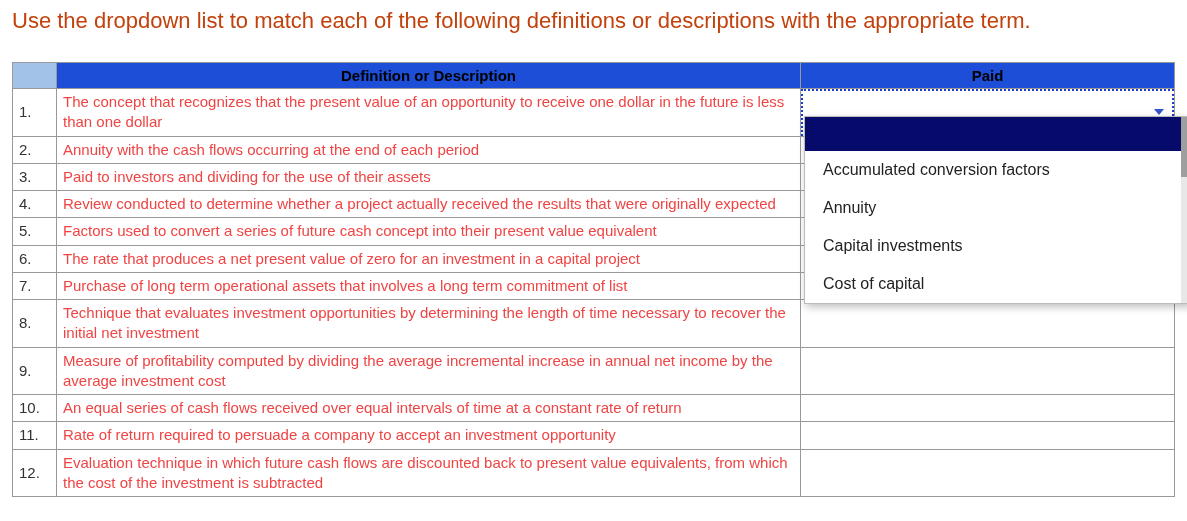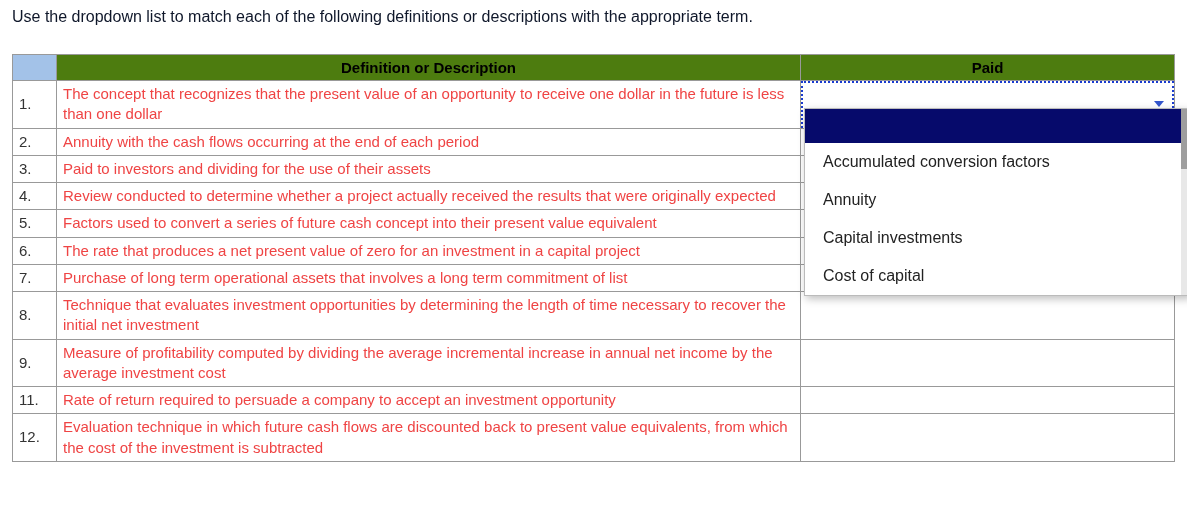--- a/index.html
+++ b/index.html
@@ -5,36 +5,36 @@
     * { box-sizing: border-box; margin: 0; padding: 0; }
     body {
       font-family: Arial, Helvetica, sans-serif;
       font-size: 15px;
       color: #222;
       background: #fff;
       padding: 8px 12px;
       width: 1187px;
     }
     .instruction {
-      font-size: 16px;
-      color: #0f172a;
+      font-size: 22px;
+      color: #c2410c;
       margin-bottom: 28px;
       font-weight: 400;
     }
     .table-wrap { position: relative; }
     table {
       border-collapse: collapse;
       width: 100%;
       table-layout: fixed;
     }
     col.num-col { width: 44px; }
     col.def-col { width: 744px; }
     col.term-col { width: auto; }
     th {
-      background: #4d7c0f;
+      background: #1d4ed8;
       border: 1px solid #999;
       padding: 4px 6px;
       font-weight: bold;
       font-size: 15px;
       text-align: center;
       color: #000;
     }
     th.num-head { background: #a3c2e8; }
     td {
       border: 1px solid #999;
@@ -160,20 +160,25 @@
         <td class="term"></td>
       </tr>
       <tr>
         <td class="num">8.</td>
         <td class="def">Technique that evaluates investment opportunities by determining the length of time necessary to recover the initial net investment</td>
         <td class="term"></td>
       </tr>
       <tr>
         <td class="num">9.</td>
         <td class="def">Measure of profitability computed by dividing the average incremental increase in annual net income by the average investment cost</td>
+        <td class="term"></td>
+      </tr>
+      <tr>
+        <td class="num">10.</td>
+        <td class="def">An equal series of cash flows received over equal intervals of time at a constant rate of return</td>
         <td class="term"></td>
       </tr>
       <tr>
         <td class="num">11.</td>
         <td class="def">Rate of return required to persuade a company to accept an investment opportunity</td>
         <td class="term"></td>
       </tr>
       <tr>
         <td class="num">12.</td>
         <td class="def">Evaluation technique in which future cash flows are discounted back to present value equivalents, from which the cost of the investment is subtracted</td>

